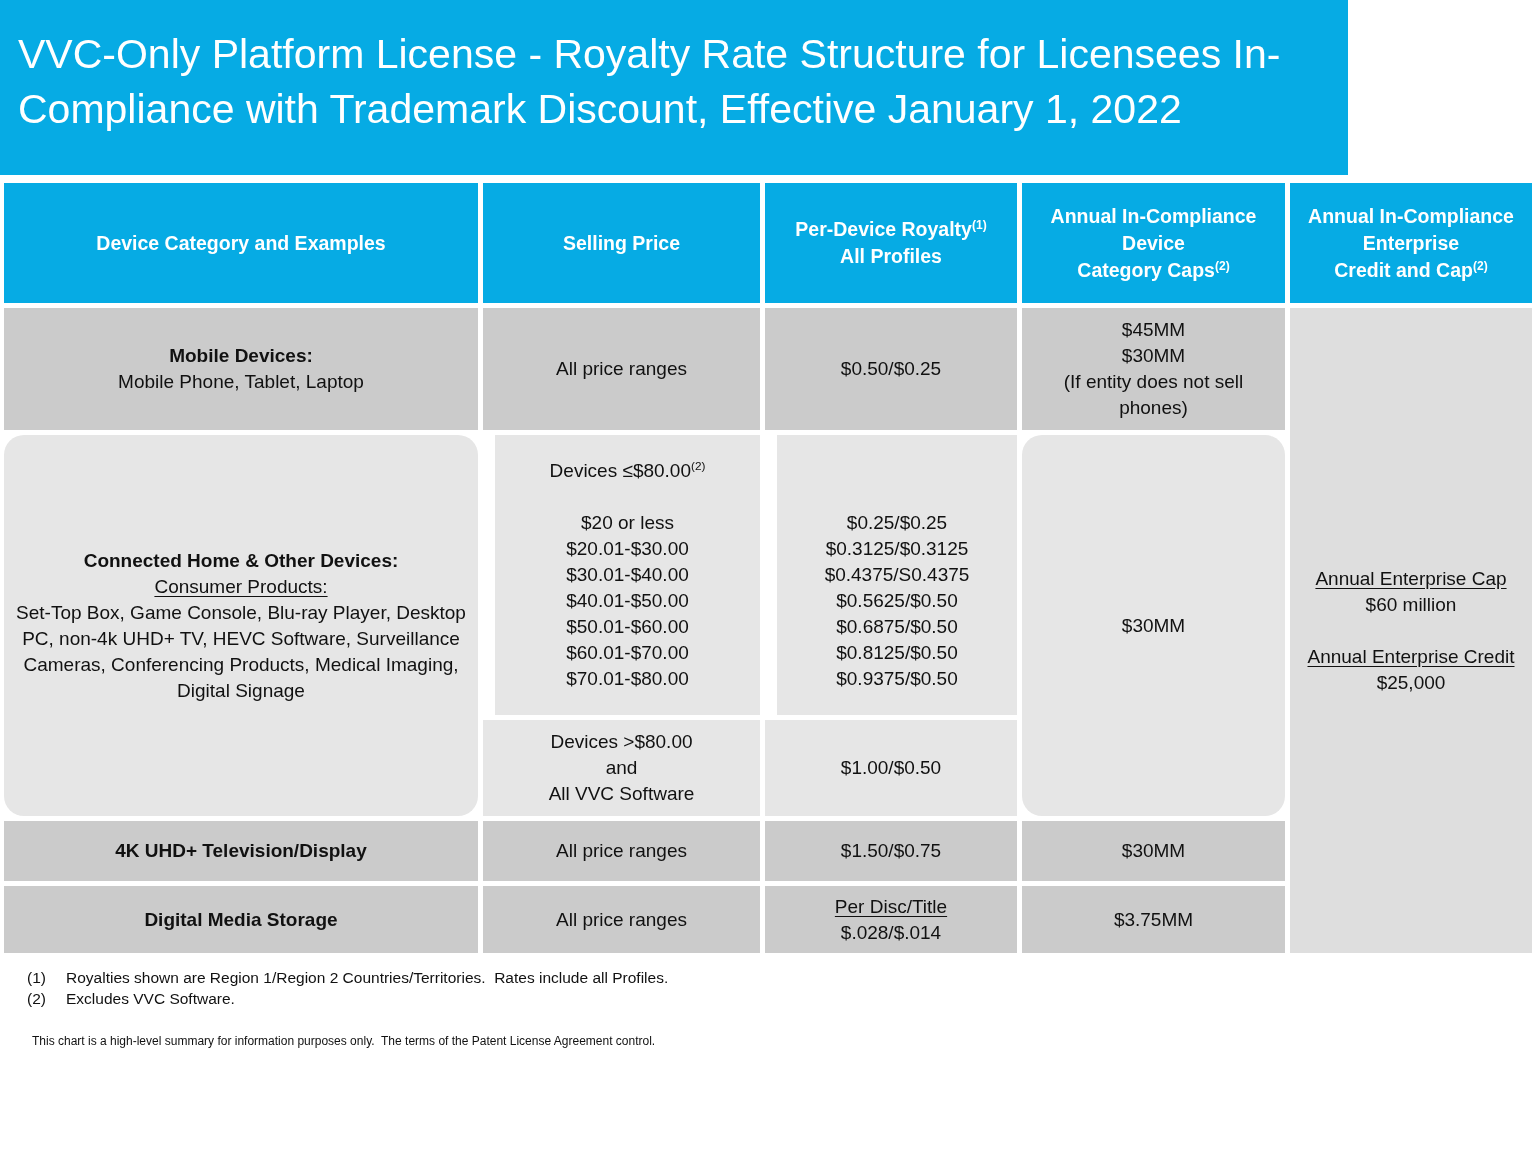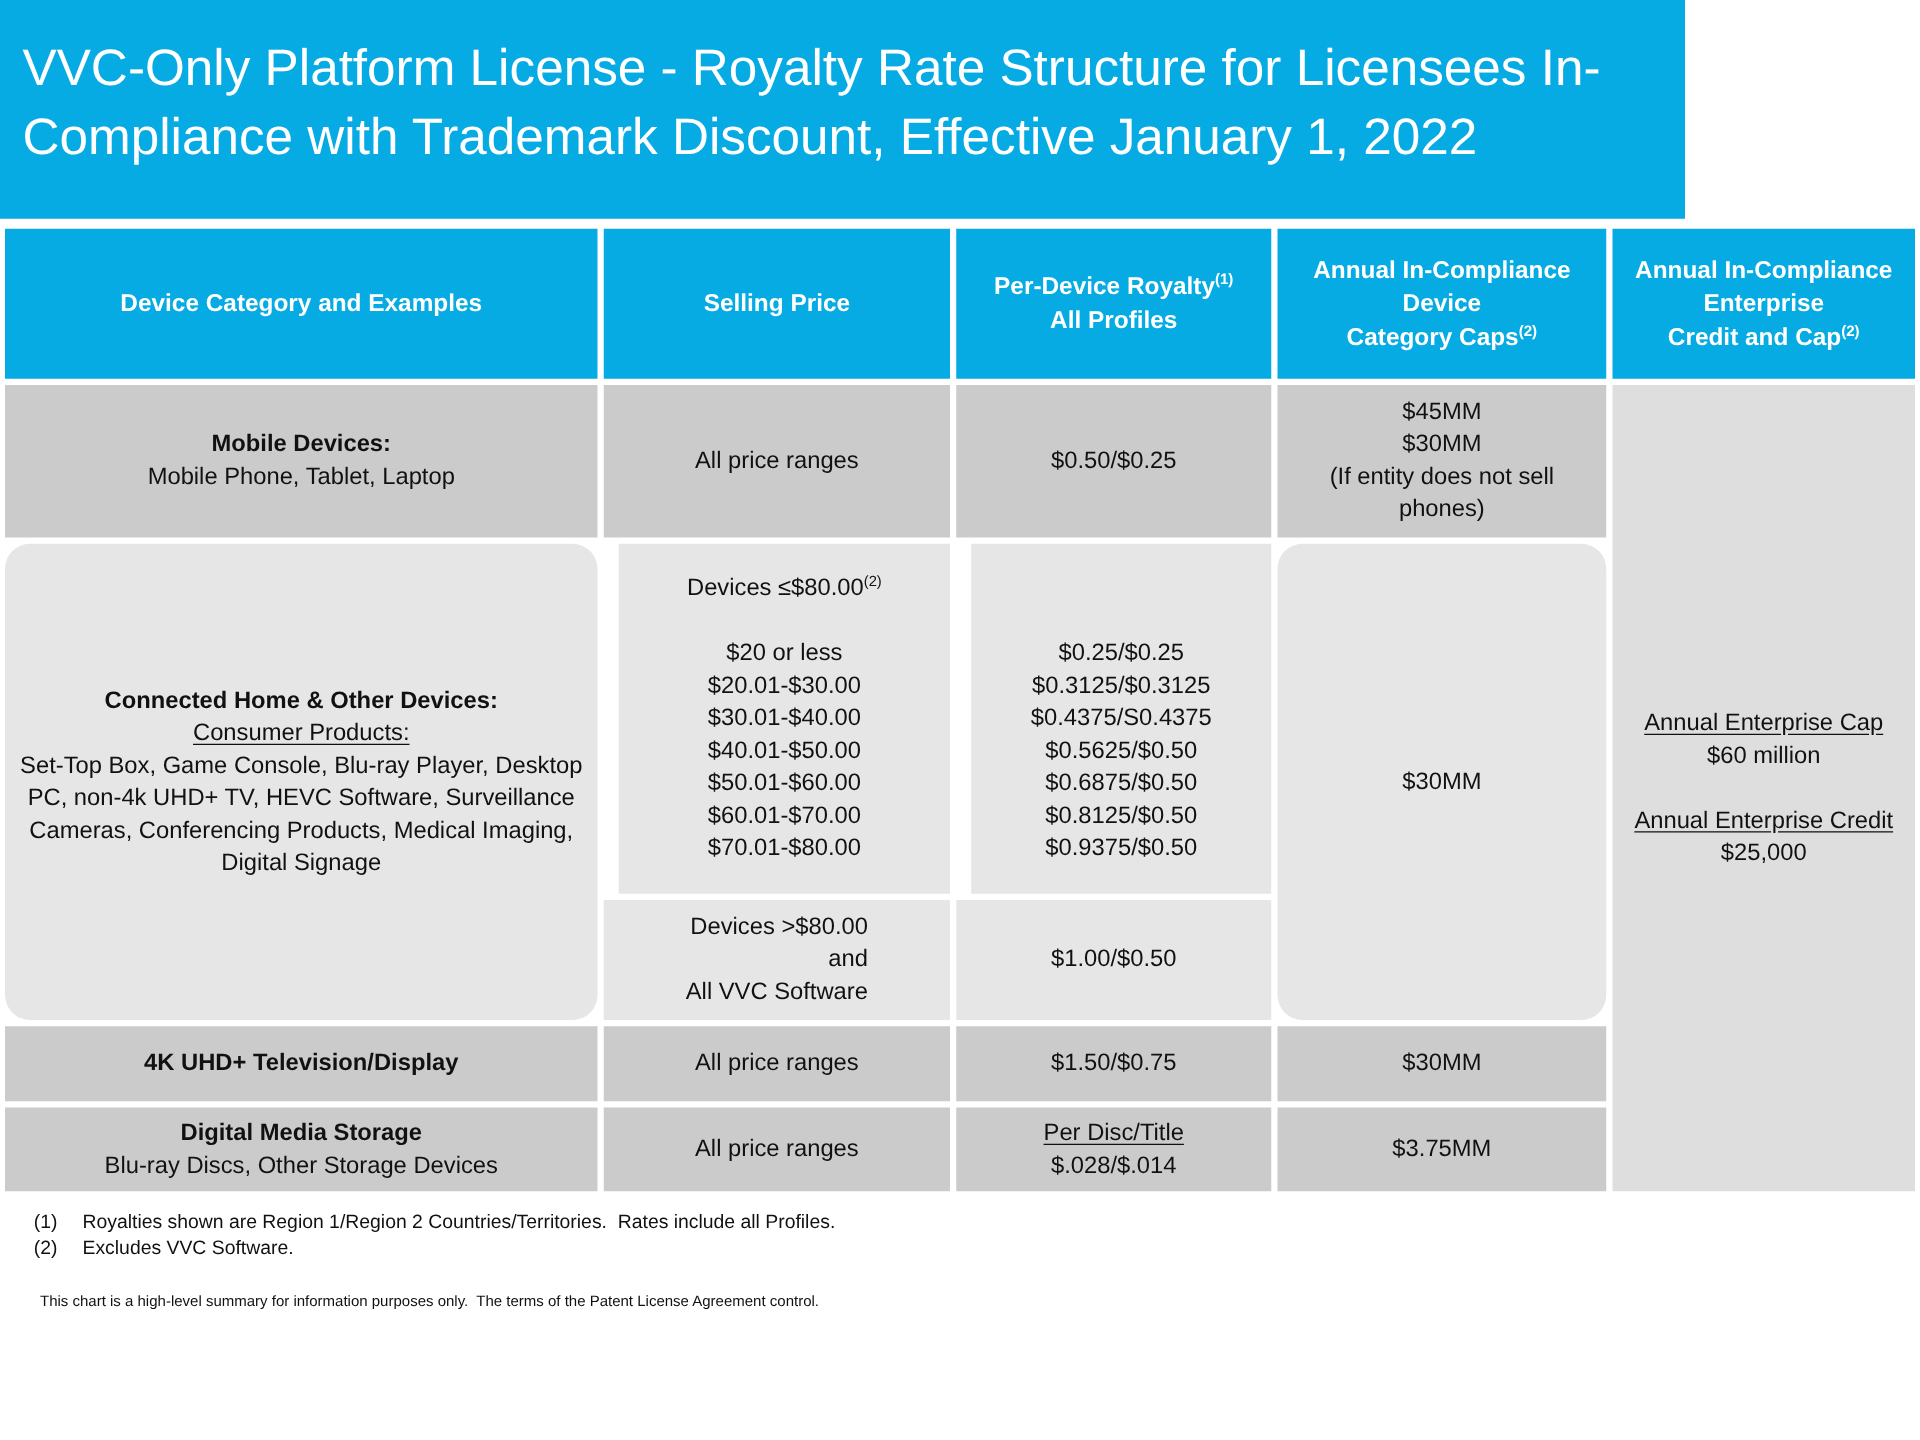--- a/index.html
+++ b/index.html
@@ -71,21 +71,21 @@
   .uline { text-decoration: underline; text-underline-offset: 3px; }
   .prelines { white-space: pre-line; }
   .ln { height: 26px; }
   sup.fnref {
     font-size: 0.62em;
     vertical-align: super;
     line-height: 0;
   }
 
   
-  .c1 { grid-column: 1; } .c2 { grid-column: 2; text-align: right; } .c3 { grid-column: 3; }
+  .c1 { grid-column: 1; } .c2 { grid-column: 2; } .c3 { grid-column: 3; }
   .c4 { grid-column: 4; } .c5 { grid-column: 5; }
   .r1 { grid-row: 1; } .r2 { grid-row: 2; } .r3 { grid-row: 3; margin-left: 12px; }
   .r4 { grid-row: 4; } .r5 { grid-row: 5; } .r6 { grid-row: 6; }
   .r3-4 { grid-row: 3 / span 2; border-radius: 20px; }
   .r2-6 { grid-row: 2 / span 5; }
 
   
   .footnotes { margin-top: 14px; font-size: 15.5px; line-height: 21px; }
   .fn { display: flex; }
   .fn-marker { margin-left: 27px; width: 39px; flex: none; }
@@ -199,21 +199,20 @@
   </div>
   <div class="cell dark c3 r5">
     <div>$1.50/$0.75</div>
   </div>
   <div class="cell dark c4 r5">
     <div>$30MM</div>
   </div>
 
   <div class="cell dark c1 r6">
     <div class="bold">Digital Media Storage</div>
-    <div>Blu-ray Discs, Other Storage Devices</div>
   </div>
   <div class="cell dark c2 r6">
     <div>All price ranges</div>
   </div>
   <div class="cell dark c3 r6">
     <div class="uline">Per Disc/Title</div>
     <div>$.028/$.014</div>
   </div>
   <div class="cell dark c4 r6">
     <div>$3.75MM</div>

